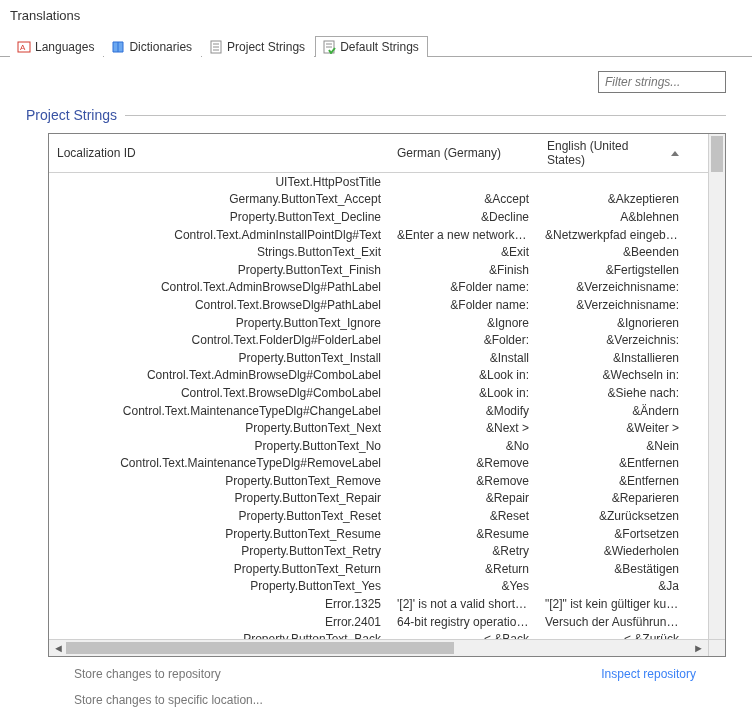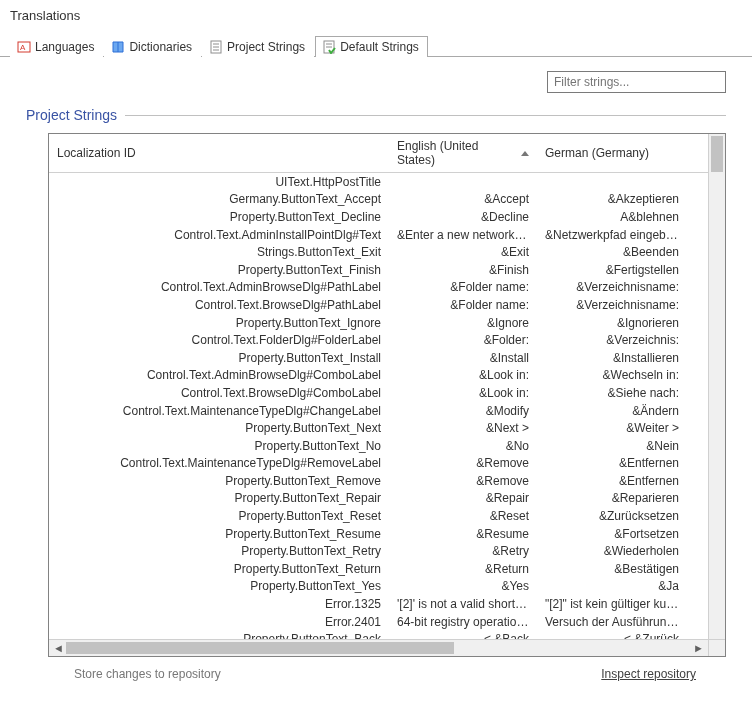--- a/index.html
+++ b/index.html
@@ -54,23 +54,24 @@
   }
   .content {
     padding: 14px 26px 10px 26px;
   }
   .filter-row {
     display: flex;
     justify-content: flex-end;
     margin-bottom: 14px;
   }
   .filter-input {
-    width: 179px;
+    width: 128px;
     height: 22px;
     border: 1px solid #7a7a7a;
+    font-style: italic;
     font-size: 12px;
     padding: 2px 6px;
     color: #555;
   }
   .section-title {
     color: #3953a4;
     font-size: 14px;
     display: flex;
     align-items: center;
     gap: 8px;
@@ -187,21 +188,21 @@
   }
   .footer-links {
     margin-left: 48px;
     margin-top: 10px;
     display: flex;
     justify-content: space-between;
     font-size: 12px;
   }
   .footer-left { color:#777; display:flex; flex-direction:column; gap:12px;}
   .footer-left span { cursor:default;}
-  .footer-right { color:#404040; cursor:pointer; padding-right:30px;text-decoration:underline;}
+  .footer-right { color:#3b82f6; cursor:pointer; padding-right:30px;}
 </style>
 </head>
 <body>
 
 <div class="panel-title">Translations</div>
 
 <div class="tabstrip">
   <div class="tab">
     <span class="tab-icon">
       <svg width="14" height="14">
@@ -249,25 +250,25 @@
   </div>
 
   <div class="section-title">
     <span>Project Strings</span>
     <div class="rule"></div>
   </div>
 
   <div class="grid-wrapper">
     <div class="grid-header">
       <div class="col col-id">Localization ID</div>
+      <div class="col col-de">German (Germany)</div>
       <div class="col col-en">
         <span>English (United States)</span>
         <span class="sort-arrow"></span>
       </div>
-      <div class="col col-de">German (Germany)</div>
     </div>
     <div class="grid-body">
       <div class="grid-rows" id="grid-rows">
           <div class="row">
             <div class="cell col-id">UIText.HttpPostTitle</div>
             <div class="cell col-en"></div>
             <div class="cell col-de"></div>
           </div>
           <div class="row">
             <div class="cell col-id">Germany.ButtonText_Accept</div>
@@ -415,16 +416,17 @@
           <div class="thumbh"></div>
         </div>
       <span>►</span>
     </div>
     <div class="corner"></div>
   </div>
 
   <div class="footer-links">
     <div class="footer-left">
       <span>Store changes to repository</span>
+      <span>Store changes to specific location...</span>
     </div>
     <div class="footer-right">Inspect repository</div>
   </div>
 </div>
 
 </body></html>

